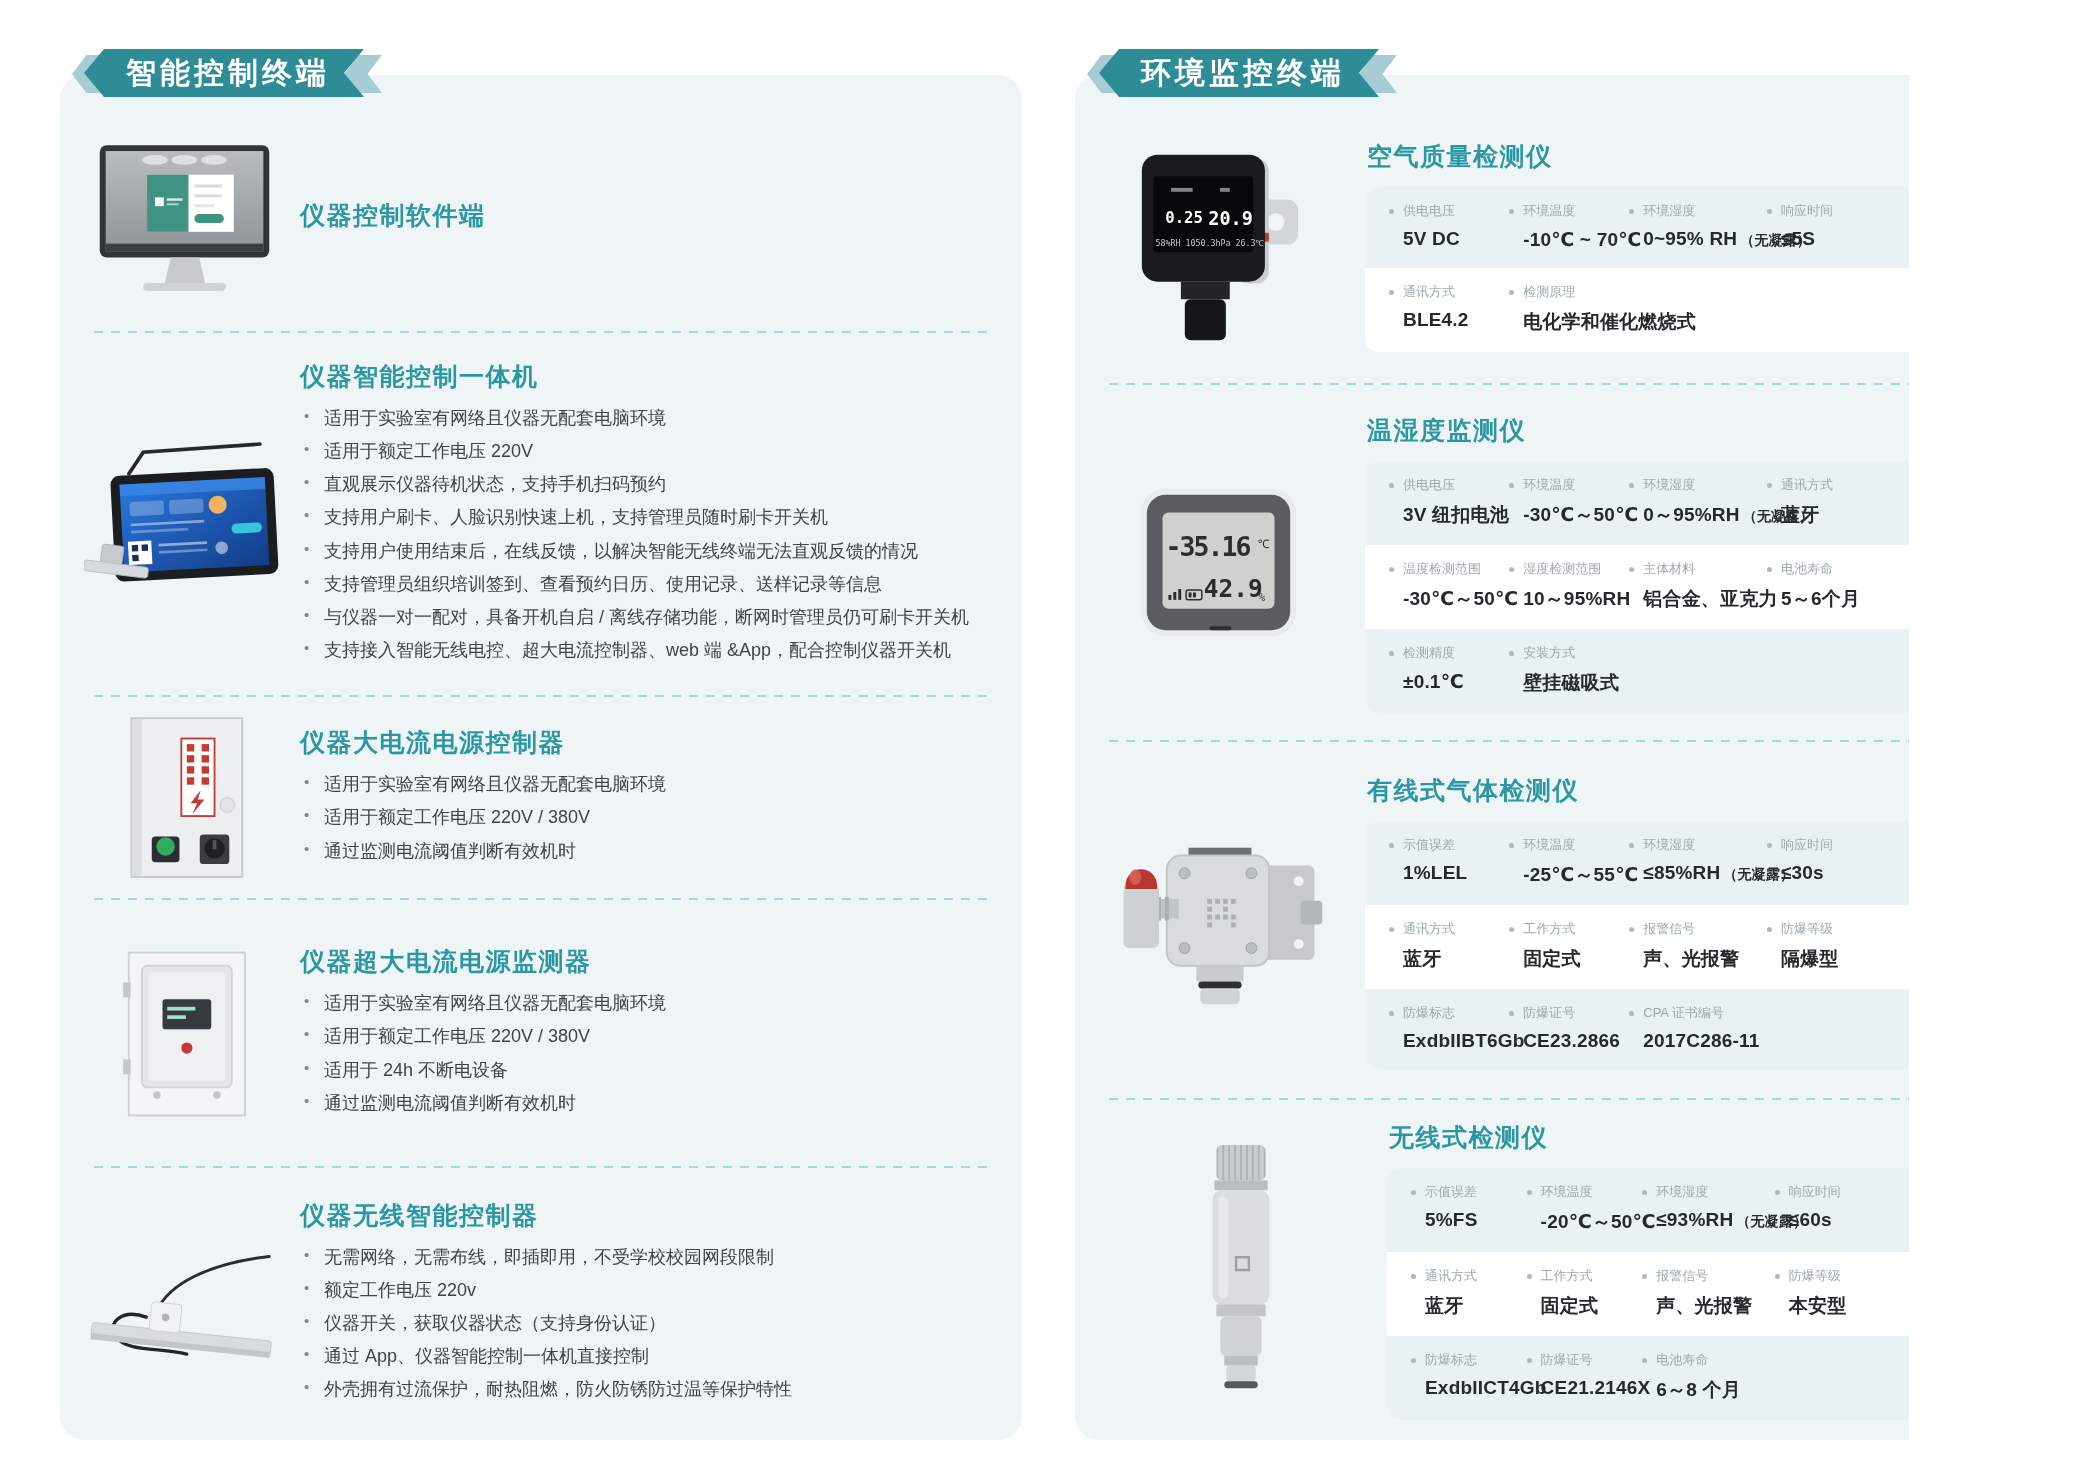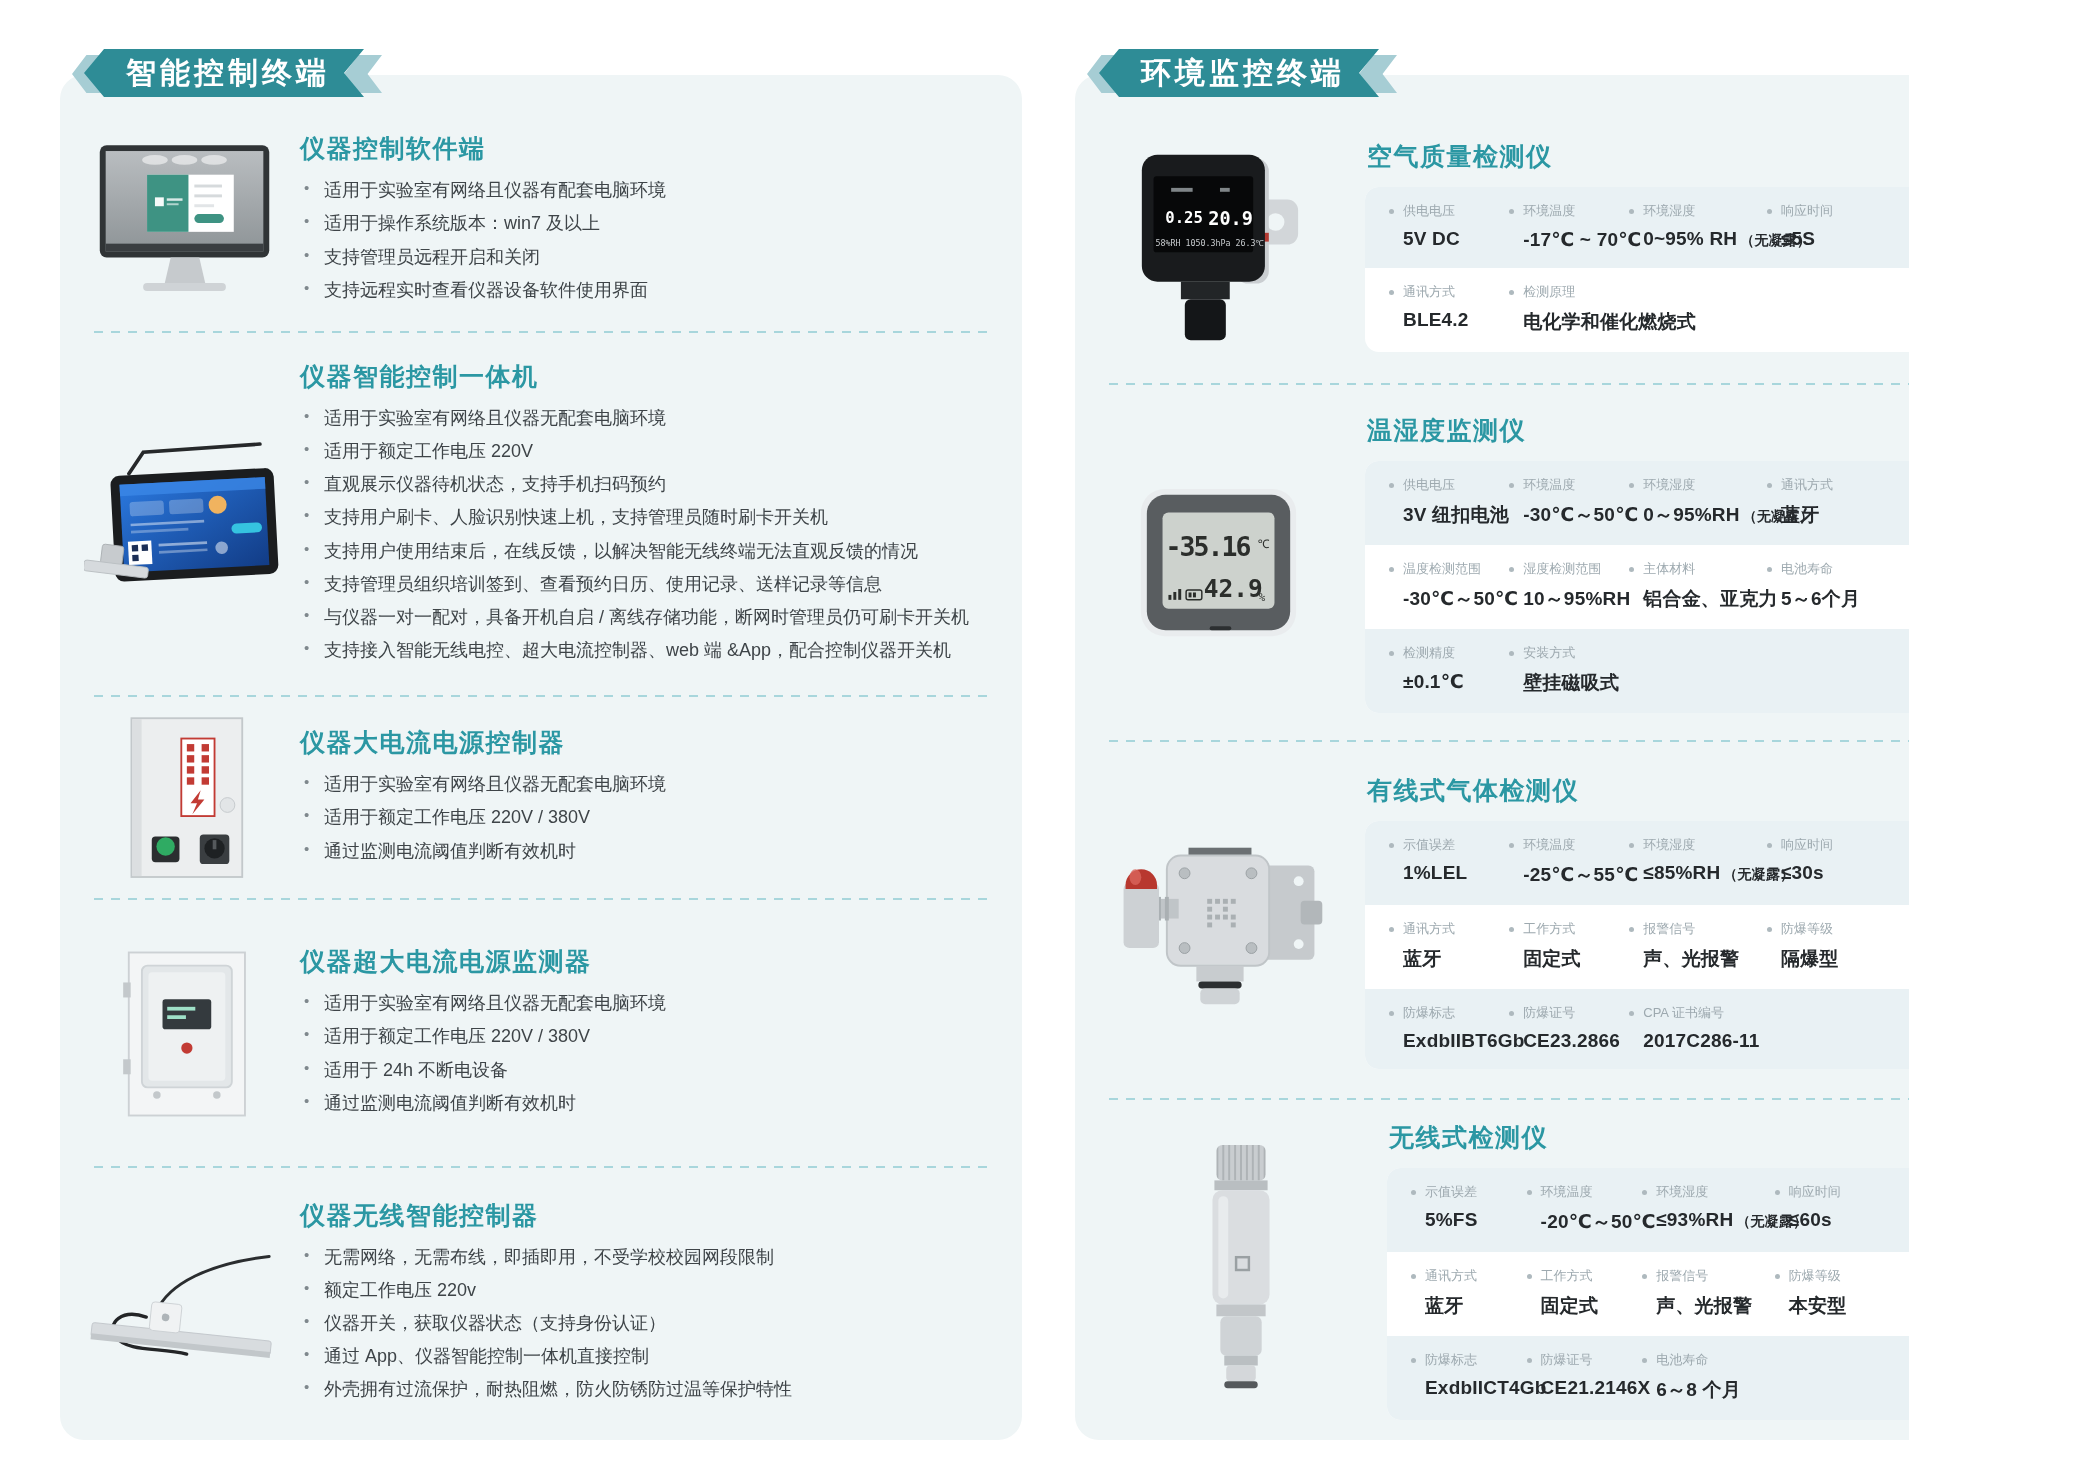--- a/index.html
+++ b/index.html
@@ -89,26 +89,20 @@
           <rect x="112" y="52" width="28" height="3" fill="#d6dadc"></rect>
           <rect x="112" y="62" width="20" height="3" fill="#e2e5e7"></rect>
           <rect x="112" y="72" width="30" height="9" rx="4.5" fill="#3E9383"></rect>
           <rect x="22" y="102" width="160" height="8" fill="#3a3e41"></rect>
           <path d="M88 116 L117 116 L123 142 L82 142 Z" fill="#c6cacd"></path>
           <rect x="60" y="142" width="84" height="8" rx="4" fill="#cfd3d6"></rect>
         </svg>
       </div>
       <div class="ptext">
         <h3 class="ptitle">仪器控制软件端</h3>
-        <ul class="blist">
-          <li>适用于实验室有网络且仪器有配套电脑环境</li>
-          <li>适用于操作系统版本：win7 及以上</li>
-          <li>支持管理员远程开启和关闭</li>
-          <li>支持远程实时查看仪器设备软件使用界面</li>
-        </ul>
       </div>
     </div>
 
     <div class="psec" style="height:364px;">
       <div class="pimg">
         <svg width="225" height="168" viewBox="0 0 225 168">
           <defs>
               <linearGradient id="blu" x1="0" y1="0" x2="1" y2="1">
             <stop offset="0" stop-color="#2A78DE"></stop>
                 <stop offset="1" stop-color="#123C86"></stop>
@@ -270,21 +264,21 @@
       <div class="pbody">
         <h3 class="ptitle">空气质量检测仪</h3>
         <div class="spec-table">
           <div class="srow alt">
             <div class="scell">
                 <div class="lab">供电电压</div>
               <div class="val"><span>5V DC</span><span class="note"></span></div>
               </div>
             <div class="scell">
                 <div class="lab">环境温度</div>
-              <div class="val"><span>-17℃ ~ 70℃</span><span class="note"></span></div>
+              <div class="val"><span>-10℃ ~ 70℃</span><span class="note"></span></div>
               </div>
             <div class="scell">
                 <div class="lab">环境湿度</div>
               <div class="val"><span>0~95% RH</span><span class="note">（无凝露）</span></div>
               </div>
             <div class="scell">
                 <div class="lab">响应时间</div>
               <div class="val"><span>≤5S</span><span class="note"></span></div>
               </div>
           </div>

